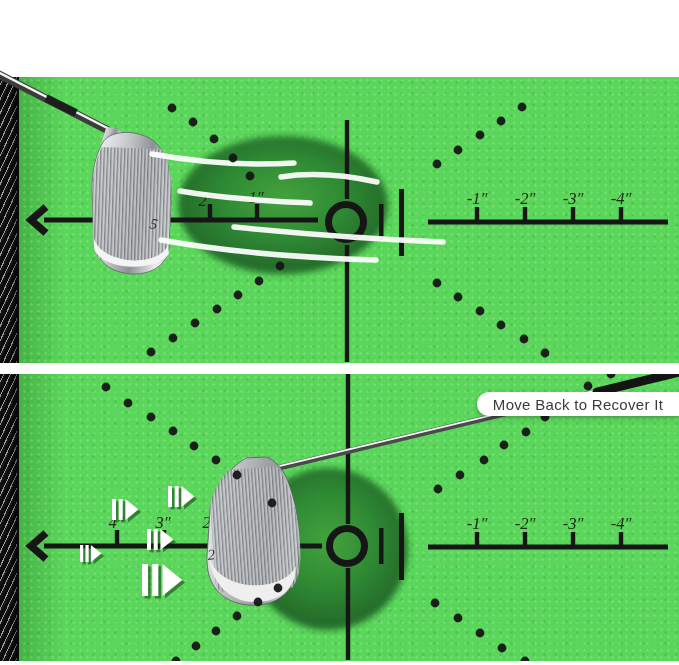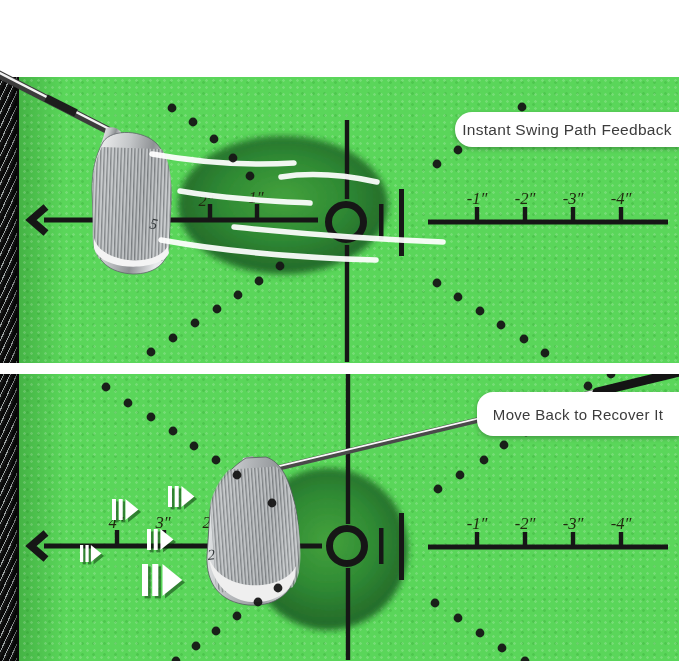--- a/index.html
+++ b/index.html
@@ -30,21 +30,21 @@
   .banner svg{position:absolute;left:0;top:0;}
   .title{position:absolute;left:0;right:0;top:16px;text-align:center;
     font-size:44px;font-weight:bold;letter-spacing:1px;color:#0f0f0f;
     text-shadow:-2px -2px 0 #fff,2px -2px 0 #fff,-2px 2px 0 #fff,2px 2px 0 #fff,
                 0 -2px 0 #fff,0 2px 0 #fff,-2px 0 0 #fff,2px 0 0 #fff,0 4px 7px rgba(40,60,20,.35);}
   
   .pill{position:absolute;background:#fff;color:#3c3c3c;z-index:5;
     box-shadow:0 2px 5px rgba(0,0,0,.28);display:flex;align-items:center;justify-content:center;
     letter-spacing:.3px;}
   .pill-top{left:455px;top:112px;width:224px;height:35px;border-radius:17px 0 0 17px;font-size:15.5px;}
-  .pill-bottom{left:477px;top:392px;width:202px;height:44px;border-radius:16px 0 0 16px;font-size:15px;align-items:center;}
+  .pill-bottom{left:477px;top:392px;width:202px;height:24px;border-radius:16px 0 0 16px;font-size:15px;align-items:center;}
 </style>
 </head>
 <body>
 
 <div class="page">
 
   <section class="panel panel-top">
     <div class="edge-strip"></div>
   </section>
   <section class="panel panel-bottom">
@@ -251,20 +251,17 @@
         <rect x="144.6" y="566.4" width="6.08" height="32" fill="rgba(8,46,10,0.5)"></rect>
         <rect x="154.84" y="566.4" width="6.08" height="32" fill="rgba(8,46,10,0.5)"></rect>
         <polygon points="165.07999999999998,566.4 184.92,582.4 165.07999999999998,598.4" fill="rgba(8,46,10,0.5)"></polygon>
         <rect x="142" y="564" width="6.08" height="32" fill="#ffffff"></rect>
         <rect x="152.24" y="564" width="6.08" height="32" fill="#ffffff"></rect>
         <polygon points="162.48,564 182.32,580 162.48,596" fill="#ffffff"></polygon>
       </g>
   </svg>
 
 
-  <div class="pill pill-top">
-    <span>Instant Swing Path Feedback</span>
-  </div>
   <div class="pill pill-bottom">
     <span>Move Back to Recover It</span>
   </div>
 
 </div>
 
 </body></html>

